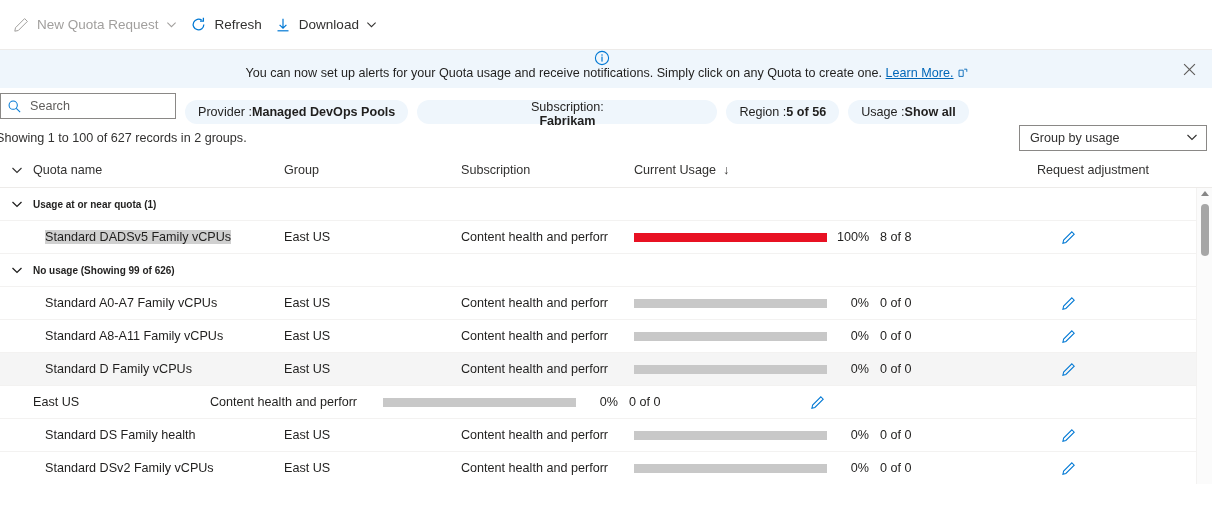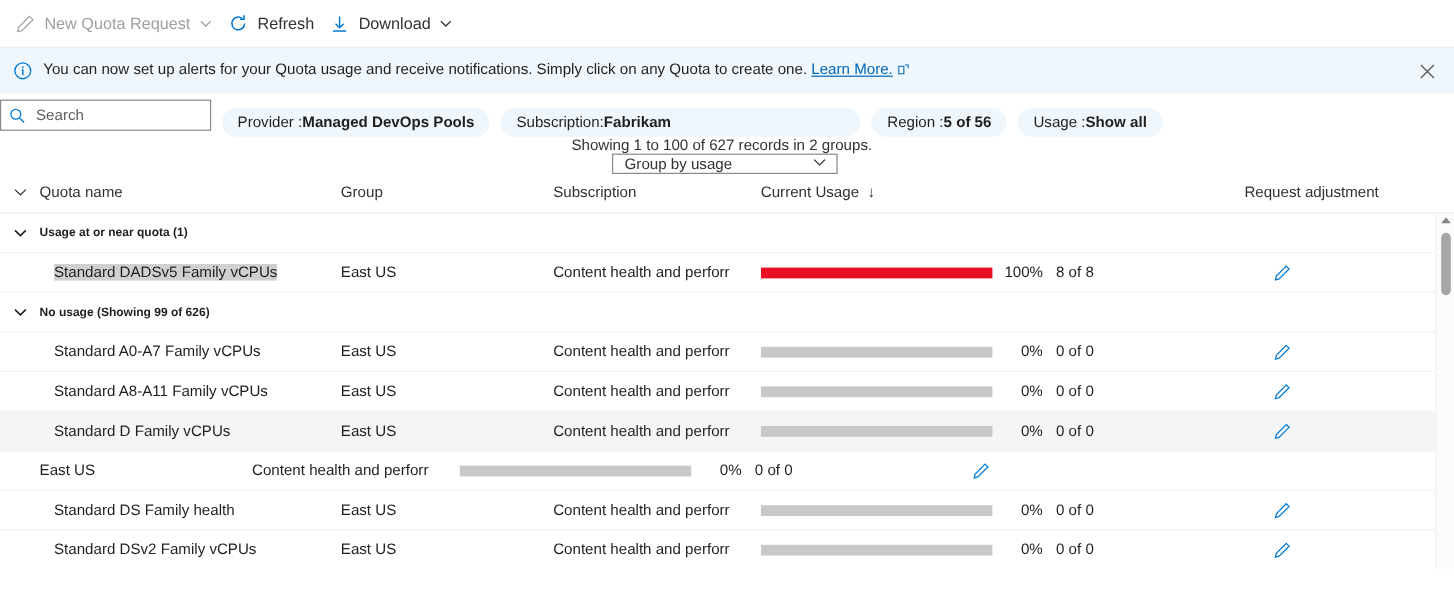--- a/index.html
+++ b/index.html
@@ -9,21 +9,21 @@
     overflow: hidden;
     background: #ffffff;
     font-family: "Liberation Sans", sans-serif;
     color: #201f1e;
     -webkit-font-smoothing: antialiased;
   }
   .page { position: relative; width: 1212px; height: 508px; }
 
   
   .commandbar {
-    height: 40px;
+    height: 50px;
     display: flex;
     align-items: center;
     padding-left: 6px;
     gap: 0px;
     border-bottom: 1px solid #edebe9;
     background: #ffffff;
   }
   .cmd {
     display: flex;
     align-items: center;
@@ -50,20 +50,21 @@
   
   .banner {
     position: relative;
     height: 38px;
     background: #eff6fc;
     display: flex;
     align-items: center;
     padding: 0 10px 0 11px;
     font-size: 12.6px;
     color: #201f1e;
+    flex-direction: column;
   }
   .banner .info-ico { width: 16px; height: 16px; margin-right: 9px; flex: none; }
   .banner .btext { line-height: 1.2; }
   .banner a { color: #0067b8; text-decoration: underline; }
   .banner .ext-ico { display: inline-block; margin-left: 4px; vertical-align: -1px; }
   .banner .close {
     position: absolute;
     right: 14px; top: 50%; transform: translateY(-50%);
     width: 18px; height: 18px;
     display: flex; align-items: center; justify-content: center;
@@ -107,31 +108,30 @@
     display: flex;
     align-items: center;
     padding: 0 13px;
     font-size: 12.6px;
     color: #201f1e;
     cursor: pointer;
     white-space: nowrap;
     margin-top: 11px;
   }
   .pill b { font-weight: 700; }
-  .pill.sub { min-width: 300px; }
+  .pill.sub { min-width: 300px; flex-direction: column; }
 
   
   .summary {
     height: 28px;
     display: flex;
     align-items: center;
     justify-content: space-between;
     padding-left: 0px;
     padding-right: 5px;
-    flex-direction: column;
   }
   .summary .stext {
     font-size: 12.6px;
     color: #323130;
     margin-left: -4px;
   }
   .groupby {
     width: 188px;
     height: 26px;
     border: 1px solid #8a8886;

